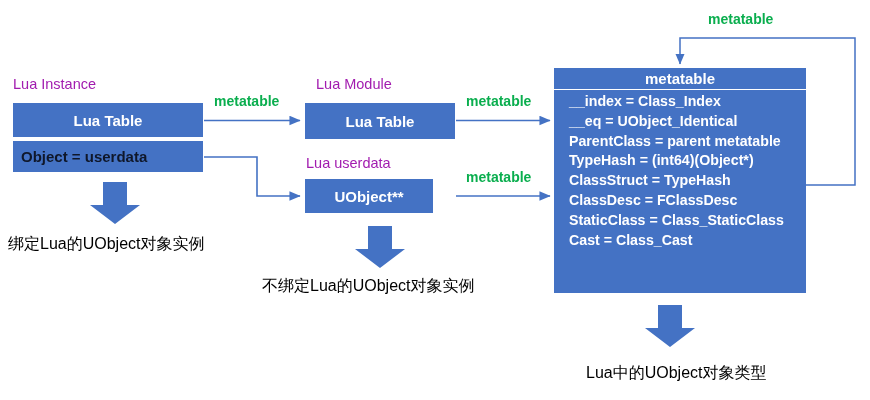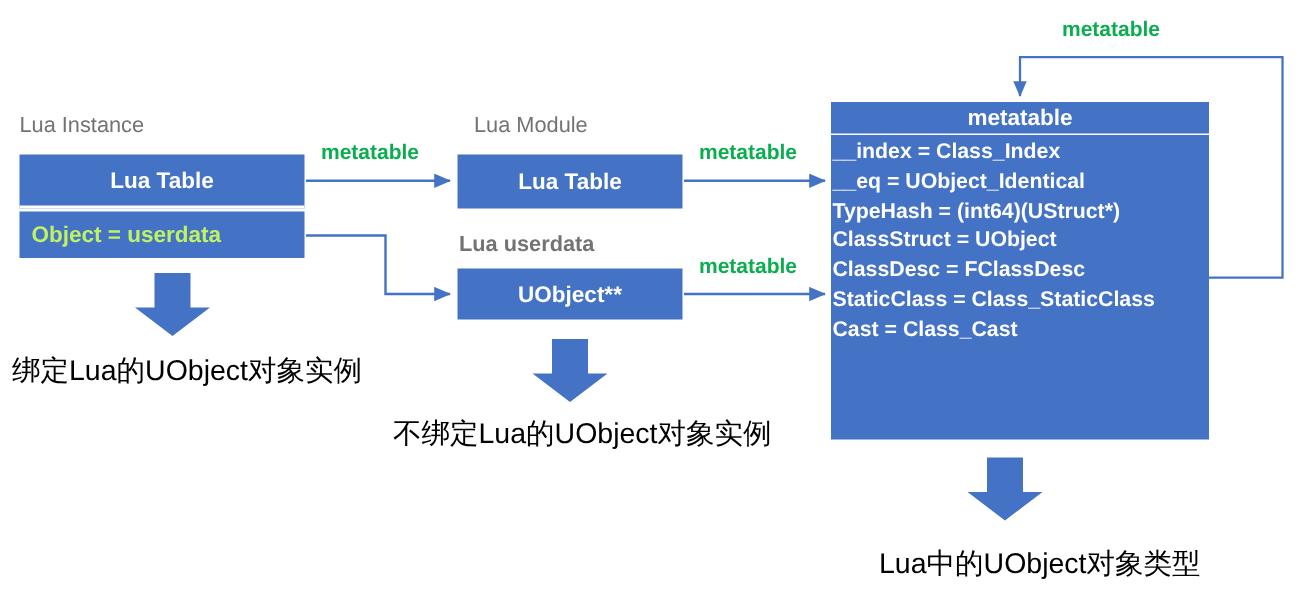--- a/index.html
+++ b/index.html
@@ -8,60 +8,60 @@
     font-family:"Liberation Sans","DejaVu Sans",sans-serif;
     overflow:hidden;
   }
   #canvas{position:absolute;left:0;top:0;width:870px;height:400px;}
   .node{
     position:absolute;background:#4472C4;color:#ffffff;
     display:flex;align-items:center;justify-content:center;
     font-weight:bold;box-sizing:border-box;
   }
   .caption{
-    position:absolute;color:#737373;font-size:14.5px;white-space:nowrap;
+    position:absolute;color:#a21caf;font-size:14.5px;white-space:nowrap;
   }
   .cn{
-    position:absolute;color:#000000;font-size:19px;white-space:nowrap;
+    position:absolute;color:#000000;font-size:16px;white-space:nowrap;
     font-family:"Liberation Sans","DejaVu Sans",sans-serif;
   }
   .edge-label{
     position:absolute;color:#0AAE4E;font-size:14px;font-weight:bold;
     white-space:nowrap;
   }
   
   #lua-instance-box{left:13px;top:103px;width:190px;height:69px;}
   #li-row1{
     position:absolute;left:0;top:0;width:190px;height:36px;
     background:#4472C4;color:#fff;font-weight:bold;font-size:15px;
     display:flex;align-items:center;justify-content:center;
     border-bottom:2px solid #ffffff;box-sizing:border-box;
   }
   #li-row2{
     position:absolute;left:0;top:38px;width:190px;height:31px;
-    background:#4472C4;color:#bef264;font-weight:bold;font-size:15px;
+    background:#4472C4;color:#0f172a;font-weight:bold;font-size:15px;
     display:flex;align-items:center;justify-content:flex-start;
     padding-left:8px;box-sizing:border-box;
   }
   #module-table{left:305px;top:103px;width:150px;height:36px;font-size:15px;}
-  #uobject-box{left:305px;top:179px;width:150px;height:34px;font-size:15px;}
+  #uobject-box{left:305px;top:179px;width:128px;height:34px;font-size:15px;}
 
   
   #metatable-box{
     position:absolute;left:554px;top:68px;width:252px;height:225px;
     background:#4472C4;box-sizing:border-box;
   }
   #mt-header{
     position:absolute;left:0;top:0;width:252px;height:22px;
     color:#ffffff;font-weight:bold;font-size:15px;
     display:flex;align-items:center;justify-content:center;
     border-bottom:1.5px solid #ffffff;box-sizing:border-box;
   }
   #mt-rows{
-    position:absolute;left:0;top:24px;width:252px;
+    position:absolute;left:14px;top:24px;width:252px;
     padding-left:1px;box-sizing:border-box;
   }
   .mt-row{
     color:#ffffff;font-weight:bold;font-size:14.2px;
     line-height:19.8px;white-space:nowrap;
   }
 </style>
 </head>
 <body>
 
@@ -100,38 +100,39 @@
     <path d="M368,226 L392,226 L392,249 L405,249 L380,268 L355,249 L368,249 z" fill="#4472C4"></path>
   </g>
 
   <g>
     <path d="M658,305 L682,305 L682,328 L695,328 L670,347 L645,328 L658,328 z" fill="#4472C4"></path>
   </g>
 </svg>
 
 <div class="caption" style="left:13px;top:76px;">Lua Instance</div>
 <div class="caption" style="left:316px;top:76px;text-align:right;">Lua Module</div>
-<div class="caption" style="left:306px;top:155px;font-weight:bold;">Lua userdata</div>
+<div class="caption" style="left:306px;top:155px;">Lua userdata</div>
 
 <div id="lua-instance-box" class="node" style="background:transparent;display:block;">
   <div id="li-row1">Lua Table</div>
   <div id="li-row2">Object = userdata</div>
 </div>
 
 <div id="module-table" class="node">Lua Table</div>
 
 <div id="uobject-box" class="node">UObject**</div>
 
 <div id="metatable-box">
   <div id="mt-header">metatable</div>
   <div id="mt-rows">
     <div class="mt-row">__index = Class_Index</div>
     <div class="mt-row">__eq = UObject_Identical</div>
-    <div class="mt-row">TypeHash = (int64)(UStruct*)</div>
-    <div class="mt-row">ClassStruct  = UObject</div>
+    <div class="mt-row">ParentClass = parent metatable</div>
+    <div class="mt-row">TypeHash = (int64)(Object*)</div>
+    <div class="mt-row">ClassStruct  = TypeHash</div>
     <div class="mt-row">ClassDesc = FClassDesc</div>
     <div class="mt-row">StaticClass = Class_StaticClass</div>
     <div class="mt-row">Cast = Class_Cast</div>
   </div>
 </div>
 
 <div class="edge-label" style="left:214px;top:93px;">metatable</div>
 <div class="edge-label" style="left:466px;top:93px;">metatable</div>
 <div class="edge-label" style="left:466px;top:169px;">metatable</div>
 <div class="edge-label" style="left:708px;top:11px;">metatable</div>

